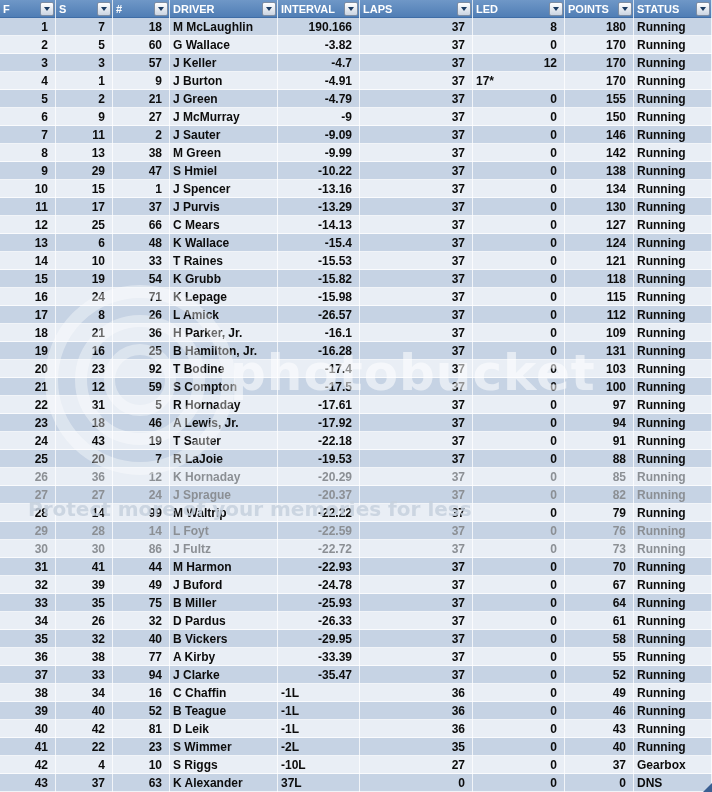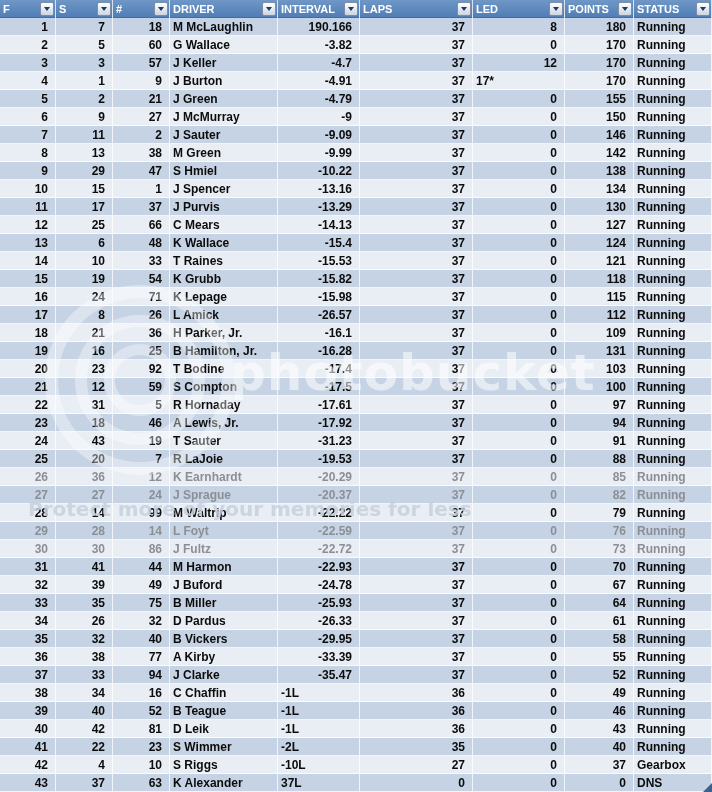--- a/index.html
+++ b/index.html
@@ -385,42 +385,42 @@
         <div class="cell c6 num">37</div>
         <div class="cell c7 num">0</div>
         <div class="cell c8 num">94</div>
         <div class="cell c9 txt">Running</div>
       </div>
       <div class="row even">
         <div class="cell c1 num">24</div>
         <div class="cell c2 num">43</div>
         <div class="cell c3 num">19</div>
         <div class="cell c4 txt">T Sauter</div>
-        <div class="cell c5 num">-31.23</div>
+        <div class="cell c5 num">-22.18</div>
         <div class="cell c6 num">37</div>
         <div class="cell c7 num">0</div>
         <div class="cell c8 num">91</div>
         <div class="cell c9 txt">Running</div>
       </div>
       <div class="row odd">
         <div class="cell c1 num">25</div>
         <div class="cell c2 num">20</div>
         <div class="cell c3 num">7</div>
         <div class="cell c4 txt">R LaJoie</div>
         <div class="cell c5 num">-19.53</div>
         <div class="cell c6 num">37</div>
         <div class="cell c7 num">0</div>
         <div class="cell c8 num">88</div>
         <div class="cell c9 txt">Running</div>
       </div>
       <div class="row even dimmed">
         <div class="cell c1 num">26</div>
         <div class="cell c2 num">36</div>
         <div class="cell c3 num">12</div>
-        <div class="cell c4 txt">K Earnhardt</div>
+        <div class="cell c4 txt">K Hornaday</div>
         <div class="cell c5 num">-20.29</div>
         <div class="cell c6 num">37</div>
         <div class="cell c7 num">0</div>
         <div class="cell c8 num">85</div>
         <div class="cell c9 txt">Running</div>
       </div>
       <div class="row odd dimmed">
         <div class="cell c1 num">27</div>
         <div class="cell c2 num">27</div>
         <div class="cell c3 num">24</div>

